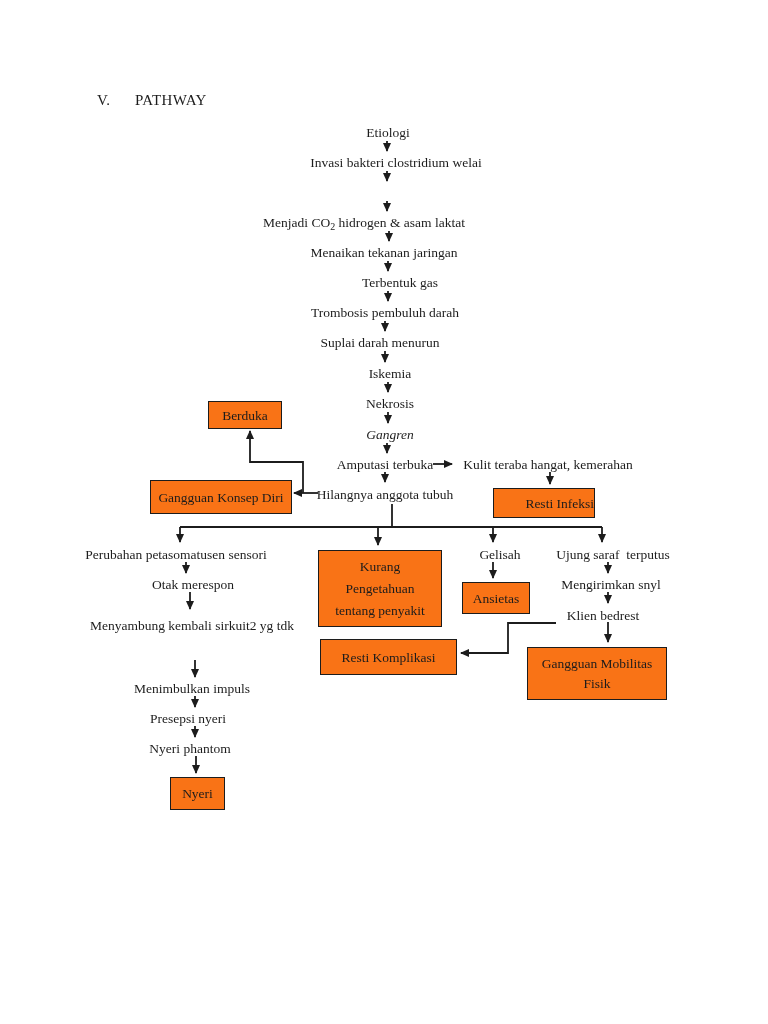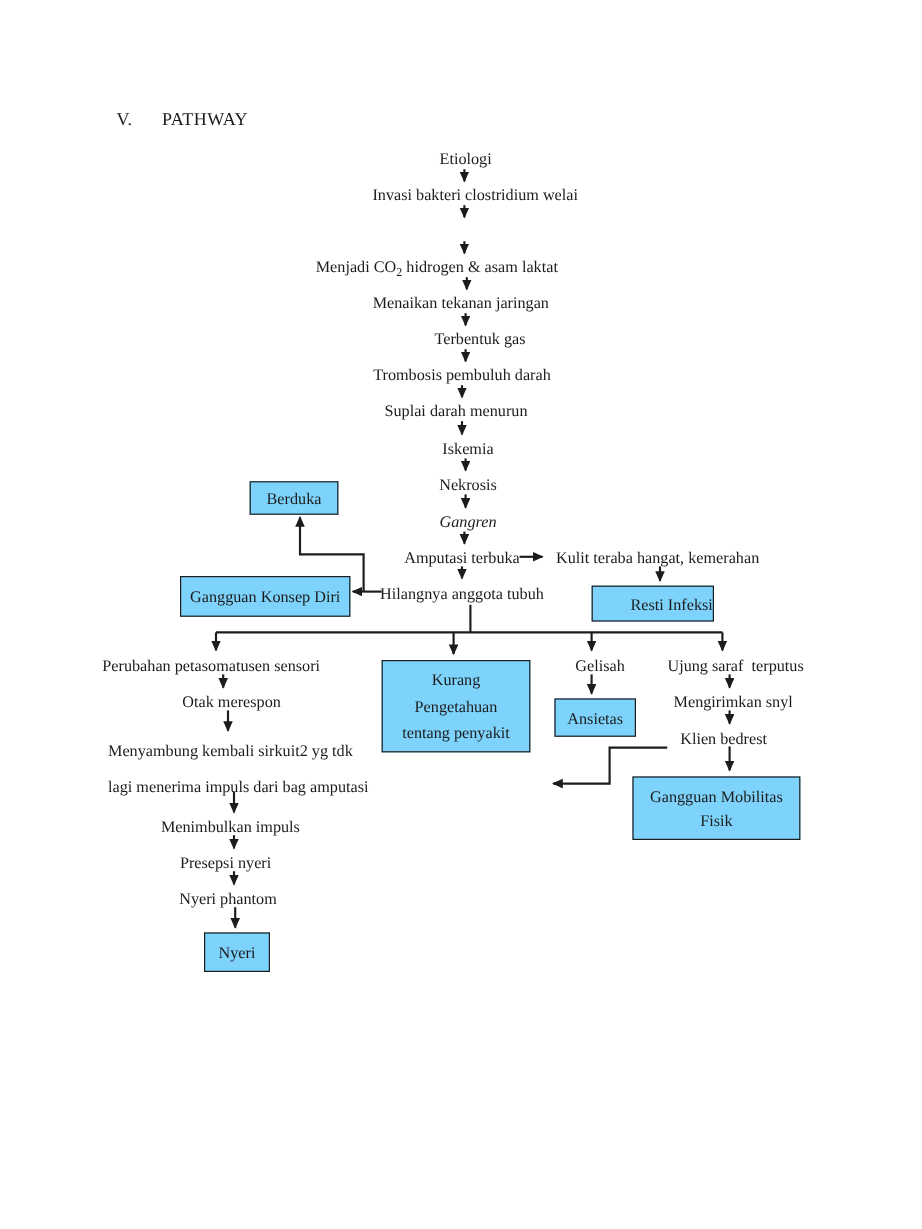--- a/index.html
+++ b/index.html
@@ -10,21 +10,21 @@
   }
   .title { position:absolute; left:97px; top:92px; font-size:15px; letter-spacing:.4px; white-space:pre; }
   .title .numeral { display:inline-block; width:38px; }
   svg.connectors { position:absolute; left:0; top:0; }
 
   .node { position:absolute; font-size:13.5px; white-space:pre; transform:translateX(-50%); line-height:15px; }
   .node.left-aligned { transform:none; }
   .sub { font-size:10px; vertical-align:-3px; }
 
   .box {
-    position:absolute; border:1.7px solid #1c1c1c; background:#7dd3fc;
+    position:absolute; border:1.7px solid #1c1c1c; background:#f97316;
     display:flex; flex-direction:column; align-items:center; justify-content:center;
     text-align:center; font-size:13.5px; line-height:17px; white-space:pre;
   }
 
   
   .n-etiologi     { left:388px; top:125px; }
   .n-invasi       { left:396px; top:155px; }
   .n-menghasilkan { left:400px; top:185px; }
   .n-menjadi      { left:364px; top:215px; }
   .n-menaikan     { left:384px; top:245px; }
@@ -119,37 +119,37 @@
   <div class="node n-iskemia">Iskemia</div>
   <div class="node n-nekrosis">Nekrosis</div>
   <div class="node n-gangren">Gangren</div>
   <div class="node n-amputasi">Amputasi terbuka</div>
   <div class="node n-kulit">Kulit teraba hangat, kemerahan</div>
   <div class="node n-hilangnya">Hilangnya anggota tubuh</div>
 
   <div class="node n-perubahan">Perubahan petasomatusen sensori</div>
   <div class="node n-otak">Otak merespon</div>
   <div class="node left-aligned n-menyambung1">Menyambung kembali sirkuit2 yg tdk</div>
-  <div class="node left-aligned n-menyambung2">lagi menerima impuls dari bag amputasi</div>
   <div class="node n-menimbulkan">Menimbulkan impuls</div>
   <div class="node n-presepsi">Presepsi nyeri</div>
   <div class="node n-phantom">Nyeri phantom</div>
   <div class="node n-gelisah">Gelisah</div>
   <div class="node n-ujung">Ujung saraf  terputus</div>
   <div class="node n-mengirimkan">Mengirimkan snyl</div>
   <div class="node n-klien">Klien bedrest</div>
 
   <div class="box b-berduka"><span>Berduka</span></div>
   <div class="box b-konsep"><span>Gangguan Konsep Diri</span></div>
   <div class="box b-infeksi"><span>Resti Infeksi</span></div>
   <div class="box b-kurang">
     <span>Kurang</span>
     <span>Pengetahuan</span>
     <span>tentang penyakit</span>
   </div>
   <div class="box b-ansietas"><span>Ansietas</span></div>
+  <div class="box b-komplikasi"><span>Resti Komplikasi</span></div>
   <div class="box b-mobilitas">
     <span>Gangguan Mobilitas</span>
     <span>Fisik</span>
   </div>
   <div class="box b-nyeri"><span>Nyeri</span></div>
 
 </div>
 
 </body></html>

